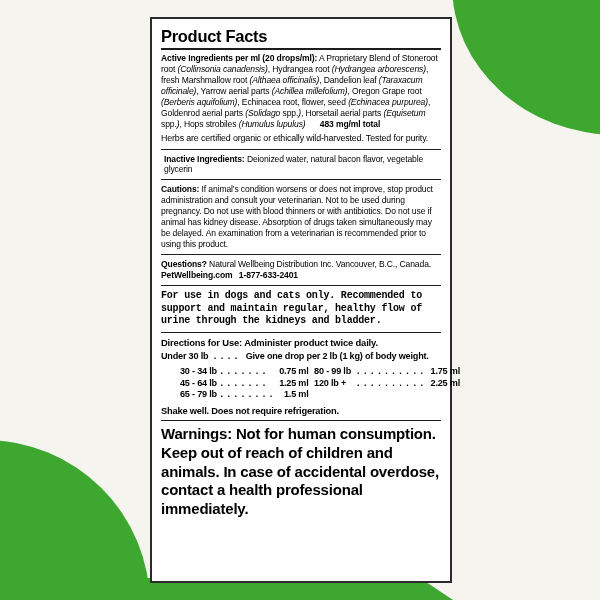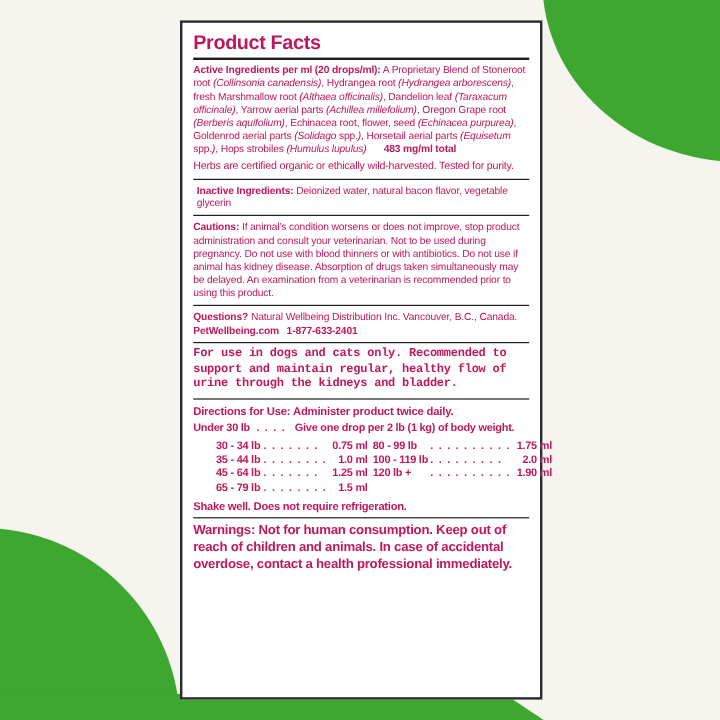--- a/index.html
+++ b/index.html
@@ -57,21 +57,21 @@
   #panel {
     position: absolute;
     left: 150px;
     top: 17px;
     width: 302px;
     height: 566px;
     background: #ffffff;
     border: 2.5px solid #2b2b2b;
     box-sizing: border-box;
     padding: 7px 9px 6px 9px;
-    color: #be185d;
+    color: #000000;
     z-index: 5;
   }
 
   .title {
     font-size: 16.5px;
     font-weight: bold;
     letter-spacing: -0.3px;
     line-height: 1.1;
     margin: 1px 0 3px 0;
   }
@@ -150,21 +150,21 @@
   td.amt2 { text-align: right; width: 46px; }
 
   .shake {
     font-size: 9.3px;
     font-weight: bold;
     letter-spacing: -0.2px;
     margin-top: 5px;
   }
 
   .warn {
-    font-size: 11px;
+    font-size: 15px;
     font-weight: bold;
     line-height: 1.26;
     letter-spacing: -0.2px;
   }
 </style>
 </head>
 <body>
 
 <div id="stage">
 
@@ -237,36 +237,27 @@
             <tr>
               <td class="wt">30 - 34 lb</td>
               <td class="dots">. . . . . . .</td>
               <td class="amt">0.75 ml</td>
               <td class="gap"></td>
               <td class="wt2">80 - 99 lb</td>
               <td class="dots">. . . . . . . . . .</td>
               <td class="amt2">1.75 ml</td>
             </tr>
             <tr>
-              <td class="wt">35 - 44 lb</td>
-              <td class="dots">. . . . . . . .</td>
-              <td class="amt">1.0 ml</td>
-              <td class="gap"></td>
-              <td class="wt2">100 - 119 lb</td>
-              <td class="dots">. . . . . . . . .</td>
-              <td class="amt2">2.0 ml</td>
-            </tr>
-            <tr>
               <td class="wt">45 - 64 lb</td>
               <td class="dots">. . . . . . .</td>
               <td class="amt">1.25 ml</td>
               <td class="gap"></td>
               <td class="wt2">120 lb +</td>
               <td class="dots">. . . . . . . . . .</td>
-              <td class="amt2">1.90 ml</td>
+              <td class="amt2">2.25 ml</td>
             </tr>
             <tr>
               <td class="wt">65 - 79 lb</td>
               <td class="dots">. . . . . . . .</td>
               <td class="amt">1.5 ml</td>
               <td class="gap"></td>
               <td class="wt2"></td>
               <td class="dots"></td>
               <td class="amt2"></td>
             </tr>

